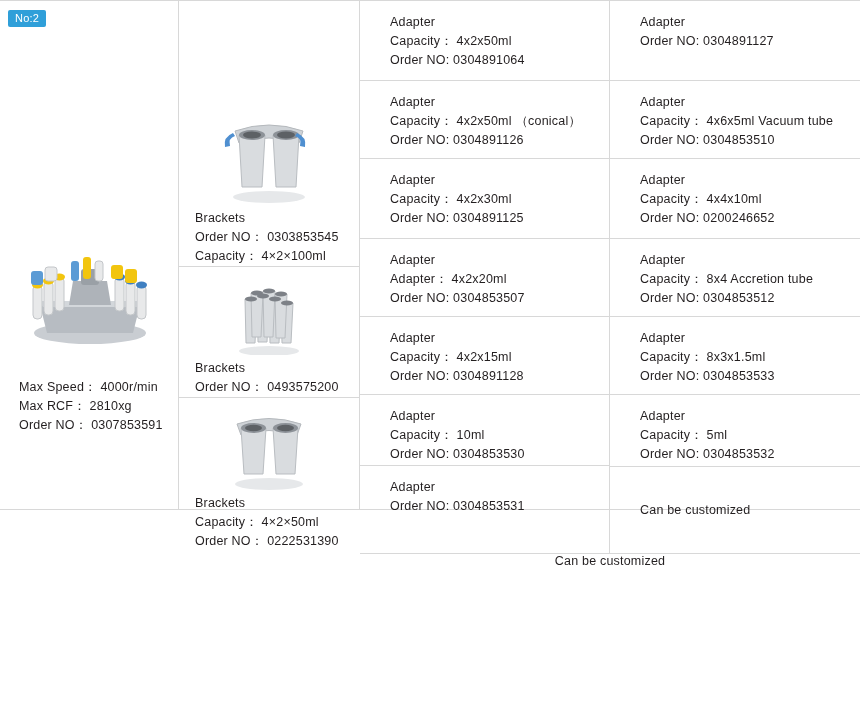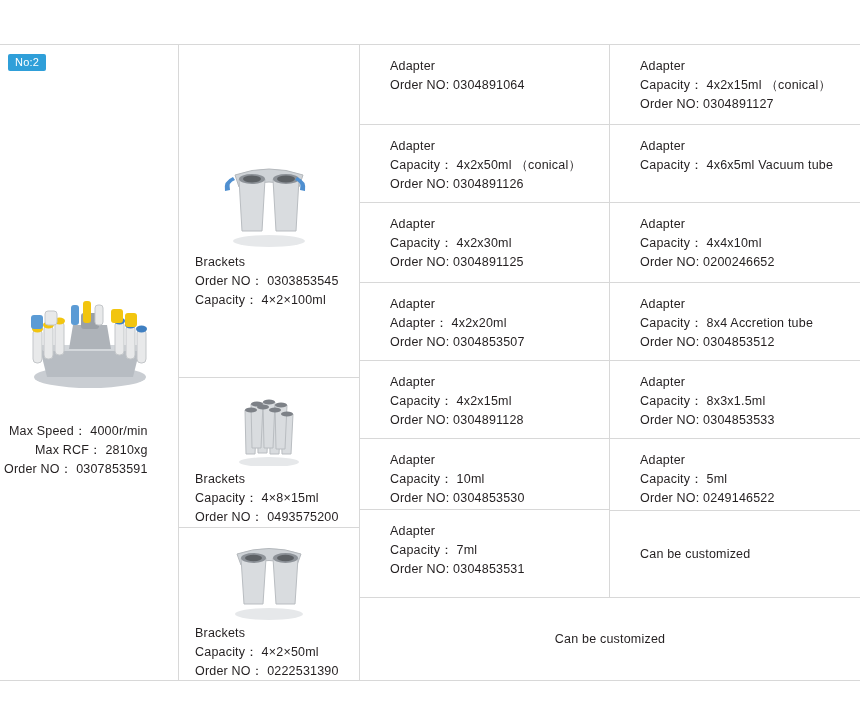--- a/index.html
+++ b/index.html
@@ -16,26 +16,25 @@
     width: 860px;
     height: 707px;
     box-sizing: border-box;
     overflow: hidden;
   }
   .spec-table {
     position: absolute;
     left: 0;
     top: 0;
     width: 860px;
-    height: 637px;
+    height: 510px;
     display: flex;
     box-sizing: border-box;
     border-top: 1px solid #d8d8d8;
     border-bottom: 1px solid #d8d8d8;
-    margin-top: 44px;
   }
 
   
   .col-product {
     width: 179px;
     flex: 0 0 179px;
     border-right: 1px solid #d8d8d8;
     box-sizing: border-box;
     position: relative;
   }
@@ -53,27 +52,26 @@
   }
   .product-figure {
     position: absolute;
     left: 0;
     top: 240px;
     width: 179px;
     text-align: center;
   }
   .product-specs {
     position: absolute;
-    left: 4px;
+    left: 19px;
     top: 377px;
     font-size: 12.5px;
     line-height: 19px;
     color: #231f20;
     letter-spacing: 0.2px;
-    text-align: right;
   }
 
   
   .col-brackets {
     width: 181px;
     flex: 0 0 181px;
     border-right: 1px solid #d8d8d8;
     box-sizing: border-box;
     display: flex;
     flex-direction: column;
@@ -271,21 +269,20 @@
               <ellipse cx="66" cy="18" rx="6" ry="2.6"></ellipse>
               <ellipse cx="78" cy="22" rx="6" ry="2.6"></ellipse>
               <ellipse cx="48" cy="12" rx="6" ry="2.6"></ellipse>
               <ellipse cx="60" cy="10" rx="6" ry="2.6"></ellipse>
               <ellipse cx="72" cy="13" rx="6" ry="2.6"></ellipse>
             </g>
           </svg>
         </div>
         <div class="bracket-text">
           <div>Brackets</div>
-          <div>Capacity： 4×8×15ml</div>
           <div>Order NO： 0493575200</div>
         </div>
       </div>
 
       <div class="bracket-cell b3">
         <div class="bracket-img">
           <svg width="120" height="86" viewBox="0 0 120 86" aria-hidden="true">
             <ellipse cx="60" cy="80" rx="34" ry="6" fill="#e6e8ea"></ellipse>
             <path d="M28 20 q32 -11 64 0 l-4 11 q-28 -9 -56 0 z" fill="#cfd3d7" stroke="#b4b8bc"></path>
             <path d="M32 24 h25 l-3 46 h-19 z" fill="#d9dcdf" stroke="#b9bdc1"></path>
@@ -305,20 +302,21 @@
 
     </div>
 
     <div class="adapters-wrap">
 
       <div class="adapters-grid">
 
         <div class="adapter-col left">
           <div class="adapter-cell h80">
             <div class="line">Adapter</div>
+            <div class="line">Capacity： 4x2x50ml</div>
             <div class="line">Order NO: 0304891064</div>
           </div>
           <div class="adapter-cell h79">
             <div class="line">Adapter</div>
             <div class="line">Capacity： 4x2x50ml （conical）</div>
             <div class="line">Order NO: 0304891126</div>
           </div>
           <div class="adapter-cell h80">
             <div class="line">Adapter</div>
             <div class="line">Capacity： 4x2x30ml</div>
@@ -334,54 +332,53 @@
             <div class="line">Capacity： 4x2x15ml</div>
             <div class="line">Order NO: 0304891128</div>
           </div>
           <div class="adapter-cell h72">
             <div class="line">Adapter</div>
             <div class="line">Capacity： 10ml</div>
             <div class="line">Order NO: 0304853530</div>
           </div>
           <div class="adapter-cell h88">
             <div class="line">Adapter</div>
-            <div class="line">Capacity： 7ml</div>
             <div class="line">Order NO: 0304853531</div>
           </div>
         </div>
 
         <div class="adapter-col right">
           <div class="adapter-cell h80">
             <div class="line">Adapter</div>
-            <div class="line">Capacity： 4x2x15ml （conical）</div>
             <div class="line">Order NO: 0304891127</div>
           </div>
           <div class="adapter-cell h79">
             <div class="line">Adapter</div>
             <div class="line">Capacity： 4x6x5ml Vacuum tube</div>
+            <div class="line">Order NO: 0304853510</div>
           </div>
           <div class="adapter-cell h80">
             <div class="line">Adapter</div>
             <div class="line">Capacity： 4x4x10ml</div>
             <div class="line">Order NO: 0200246652</div>
           </div>
           <div class="adapter-cell h79">
             <div class="line">Adapter</div>
             <div class="line">Capacity： 8x4 Accretion tube</div>
             <div class="line">Order NO: 0304853512</div>
           </div>
           <div class="adapter-cell h78">
             <div class="line">Adapter</div>
             <div class="line">Capacity： 8x3x1.5ml</div>
             <div class="line">Order NO: 0304853533</div>
           </div>
           <div class="adapter-cell h72">
             <div class="line">Adapter</div>
             <div class="line">Capacity： 5ml</div>
-            <div class="line">Order NO: 0249146522</div>
+            <div class="line">Order NO: 0304853532</div>
           </div>
           <div class="center-cell h88 pad-left">Can be customized</div>
         </div>
 
       </div>
 
       <div class="wide-custom-cell">Can be customized</div>
 
     </div>
 

